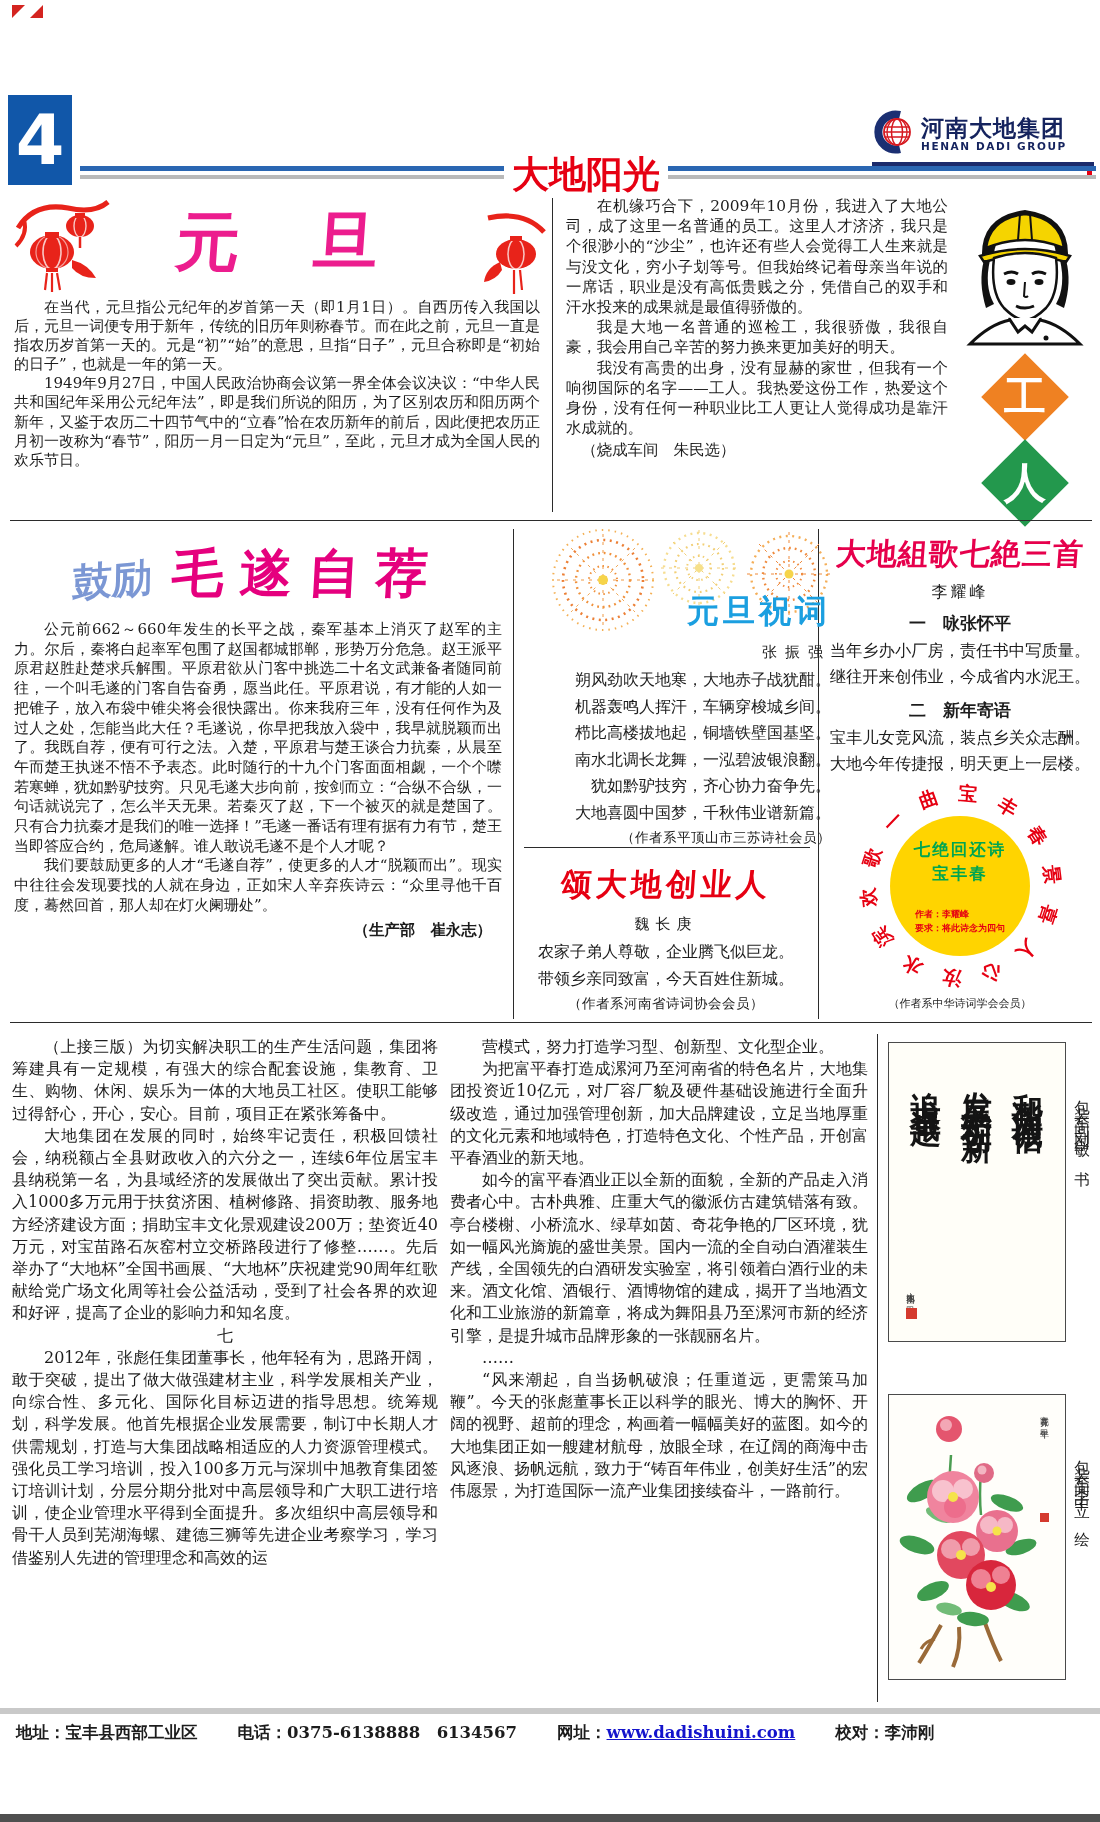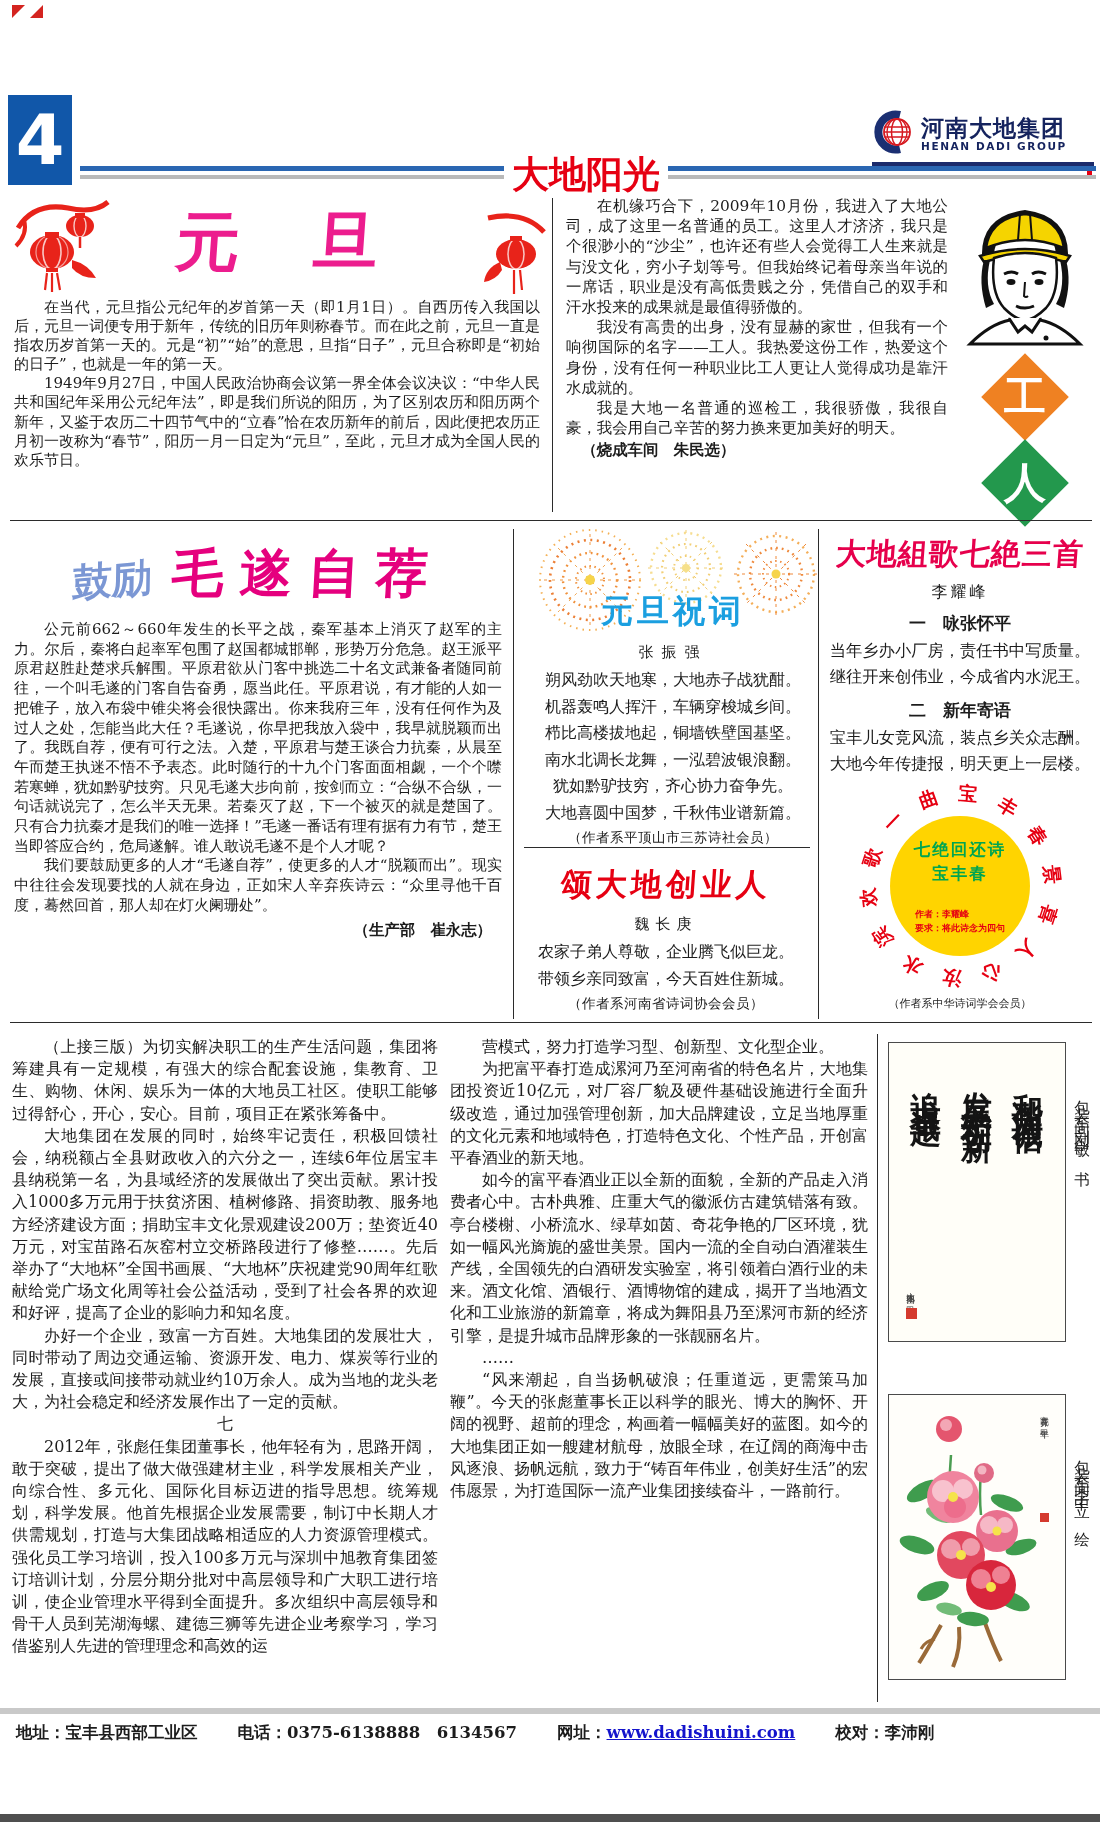--- a/index.html
+++ b/index.html
@@ -45,37 +45,37 @@
   #yd-col .para{font-size:15px;line-height:19.1px;}
   #worker-col{position:absolute;left:566px;top:196px;width:528px;}
   #worker-col .para{font-size:15.4px;line-height:20.2px;}
   .worker-float{float:right;width:138px;margin:0 0 2px 8px;text-align:center;}
   .diamond{width:62px;height:62px;margin:16px auto 14px;transform:rotate(45deg);
            display:flex;align-items:center;justify-content:center;}
   .d-orange{background:#ef8122;}
   .d-green{background:#23984d;margin-top:24px;}
   .d-char{transform:rotate(-45deg);color:#fff;font-size:42px;font-weight:bold;
           font-family:"DejaVu Sans","Liberation Sans",sans-serif;}
-  .worker-sig{margin:2px 0 12px;font-weight:bold;font-size:15.4px;text-indent:1em;}
+  .worker-sig{margin:2px 0 12px;font-weight:normal;font-size:15.4px;text-indent:1em;}
 
   #sep1{top:520px;}
   #sep2{top:1022px;}
 
   
   #mid-div1{left:513px;top:529px;height:490px;}
   #mid-div2{left:818px;top:529px;height:490px;}
 
   #maosui{position:absolute;left:14px;top:534px;width:488px;}
   .ms-title{display:flex;align-items:flex-end;justify-content:center;gap:20px;margin:12px 0 20px;}
   .ms-prefix{color:#7b97d4;font-size:40px;font-weight:bold;transform:rotate(-5deg) skewX(-6deg);line-height:40px;}
   .ms-main{color:#e5007e;font-size:52px;font-weight:bold;letter-spacing:16px;line-height:54px;transform:skewX(-3deg);}
   #maosui .para{font-size:15px;line-height:19.7px;}
   .ms-sig{text-align:right;font-weight:bold;font-size:15.4px;margin:4px 10px 0 0;}
 
-  #zhuci{position:absolute;left:528px;top:528px;width:290px;text-align:center;}
+  #zhuci{position:absolute;left:541px;top:528px;width:290px;text-align:right;}
   .fw-wrap{position:relative;height:108px;}
   .zc-title{position:relative;margin-top:-46px;color:#1b9fe0;font-size:32px;font-weight:bold;
             font-family:"DejaVu Sans","Liberation Sans",sans-serif;letter-spacing:4px;}
   .zc-author{font-size:15px;letter-spacing:8px;margin:9px 0 5px;}
   .poem-line{font-size:16px;line-height:26.5px;white-space:nowrap;}
   .poem-note{font-size:13.5px;margin-top:3px;letter-spacing:0.5px;}
   #zhuci-sep{position:absolute;left:524px;top:847px;width:286px;border-top:1.6px solid #2b2b2b;}
 
   #song{position:absolute;left:521px;top:864px;width:290px;text-align:center;}
   .song-title{color:#e60012;font-size:31px;font-weight:bold;letter-spacing:4px;transform:skewX(-4deg);}
@@ -236,22 +236,22 @@
         </svg>
       </span>
       <div class="diamond d-orange">
         <span class="d-char">工</span>
       </div>
       <div class="diamond d-green">
         <span class="d-char">人</span>
       </div>
     </div>
     <p class="para">在机缘巧合下，2009年10月份，我进入了大地公司，成了这里一名普通的员工。这里人才济济，我只是个很渺小的“沙尘”，也许还有些人会觉得工人生来就是与没文化，穷小子划等号。但我始终记着母亲当年说的一席话，职业是没有高低贵贱之分，凭借自己的双手和汗水投来的成果就是最值得骄傲的。</p>
+    <p class="para">我是大地一名普通的巡检工，我很骄傲，我很自豪，我会用自己辛苦的努力换来更加美好的明天。</p>
     <p class="para">我没有高贵的出身，没有显赫的家世，但我有一个响彻国际的名字——工人。我热爱这份工作，热爱这个身份，没有任何一种职业比工人更让人觉得成功是靠汗水成就的。</p>
-    <p class="para">我是大地一名普通的巡检工，我很骄傲，我很自豪，我会用自己辛苦的努力换来更加美好的明天。</p>
     <p class="worker-sig">（烧成车间　朱民选）</p>
   </div>
 
   <div id="sep1" class="hsep"></div>
 
   <div id="mid-div1" class="vsep"></div>
   <div id="mid-div2" class="vsep"></div>
 
   <div id="maosui">
     <div class="ms-title">
@@ -355,21 +355,20 @@
       </div>
     </div>
     <div class="qj-note">（作者系中华诗词学会会员）</div>
   </div>
 
   <div id="sep2" class="hsep"></div>
 
   <div id="bot-col1">
     <p class="para">（上接三版）为切实解决职工的生产生活问题，集团将筹建具有一定规模，有强大的综合配套设施，集教育、卫生、购物、休闲、娱乐为一体的大地员工社区。使职工能够过得舒心，开心，安心。目前，项目正在紧张筹备中。</p>
     <p class="para">大地集团在发展的同时，始终牢记责任，积极回馈社会，纳税额占全县财政收入的六分之一，连续6年位居宝丰县纳税第一名，为县域经济的发展做出了突出贡献。累计投入1000多万元用于扶贫济困、植树修路、捐资助教、服务地方经济建设方面；捐助宝丰文化景观建设200万；垫资近40万元，对宝苗路石灰窑村立交桥路段进行了修整……。先后举办了“大地杯”全国书画展、“大地杯”庆祝建党90周年红歌献给党广场文化周等社会公益活动，受到了社会各界的欢迎和好评，提高了企业的影响力和知名度。</p>
-    <p class="para">办好一个企业，致富一方百姓。大地集团的发展壮大，同时带动了周边交通运输、资源开发、电力、煤炭等行业的发展，直接或间接带动就业约10万余人。成为当地的龙头老大，为社会稳定和经济发展作出了一定的贡献。</p>
     <p class="para para-center">七</p>
     <p class="para">2012年，张彪任集团董事长，他年轻有为，思路开阔，敢于突破，提出了做大做强建材主业，科学发展相关产业，向综合性、多元化、国际化目标迈进的指导思想。统筹规划，科学发展。他首先根据企业发展需要，制订中长期人才供需规划，打造与大集团战略相适应的人力资源管理模式。强化员工学习培训，投入100多万元与深圳中旭教育集团签订培训计划，分层分期分批对中高层领导和广大职工进行培训，使企业管理水平得到全面提升。多次组织中高层领导和骨干人员到芜湖海螺、建德三狮等先进企业考察学习，学习借鉴别人先进的管理理念和高效的运</p>
   </div>
   <div id="bot-col2">
     <p class="para">营模式，努力打造学习型、创新型、文化型企业。</p>
     <p class="para">为把富平春打造成漯河乃至河南省的特色名片，大地集团投资近10亿元，对厂容厂貌及硬件基础设施进行全面升级改造，通过加强管理创新，加大品牌建设，立足当地厚重的文化元素和地域特色，打造特色文化、个性产品，开创富平春酒业的新天地。</p>
     <p class="para">如今的富平春酒业正以全新的面貌，全新的产品走入消费者心中。古朴典雅、庄重大气的徽派仿古建筑错落有致。亭台楼榭、小桥流水、绿草如茵、奇花争艳的厂区环境，犹如一幅风光旖旎的盛世美景。国内一流的全自动白酒灌装生产线，全国领先的白酒研发实验室，将引领着白酒行业的未来。酒文化馆、酒银行、酒博物馆的建成，揭开了当地酒文化和工业旅游的新篇章，将成为舞阳县乃至漯河市新的经济引擎，是提升城市品牌形象的一张靓丽名片。</p>
     <p class="para">……</p>
     <p class="para">“风来潮起，自当扬帆破浪；任重道远，更需策马加鞭”。今天的张彪董事长正以科学的眼光、博大的胸怀、开阔的视野、超前的理念，构画着一幅幅美好的蓝图。如今的大地集团正如一艘建材航母，放眼全球，在辽阔的商海中击风逐浪、扬帆远航，致力于“铸百年伟业，创美好生活”的宏伟愿景，为打造国际一流产业集团接续奋斗，一路前行。</p>
   </div>

